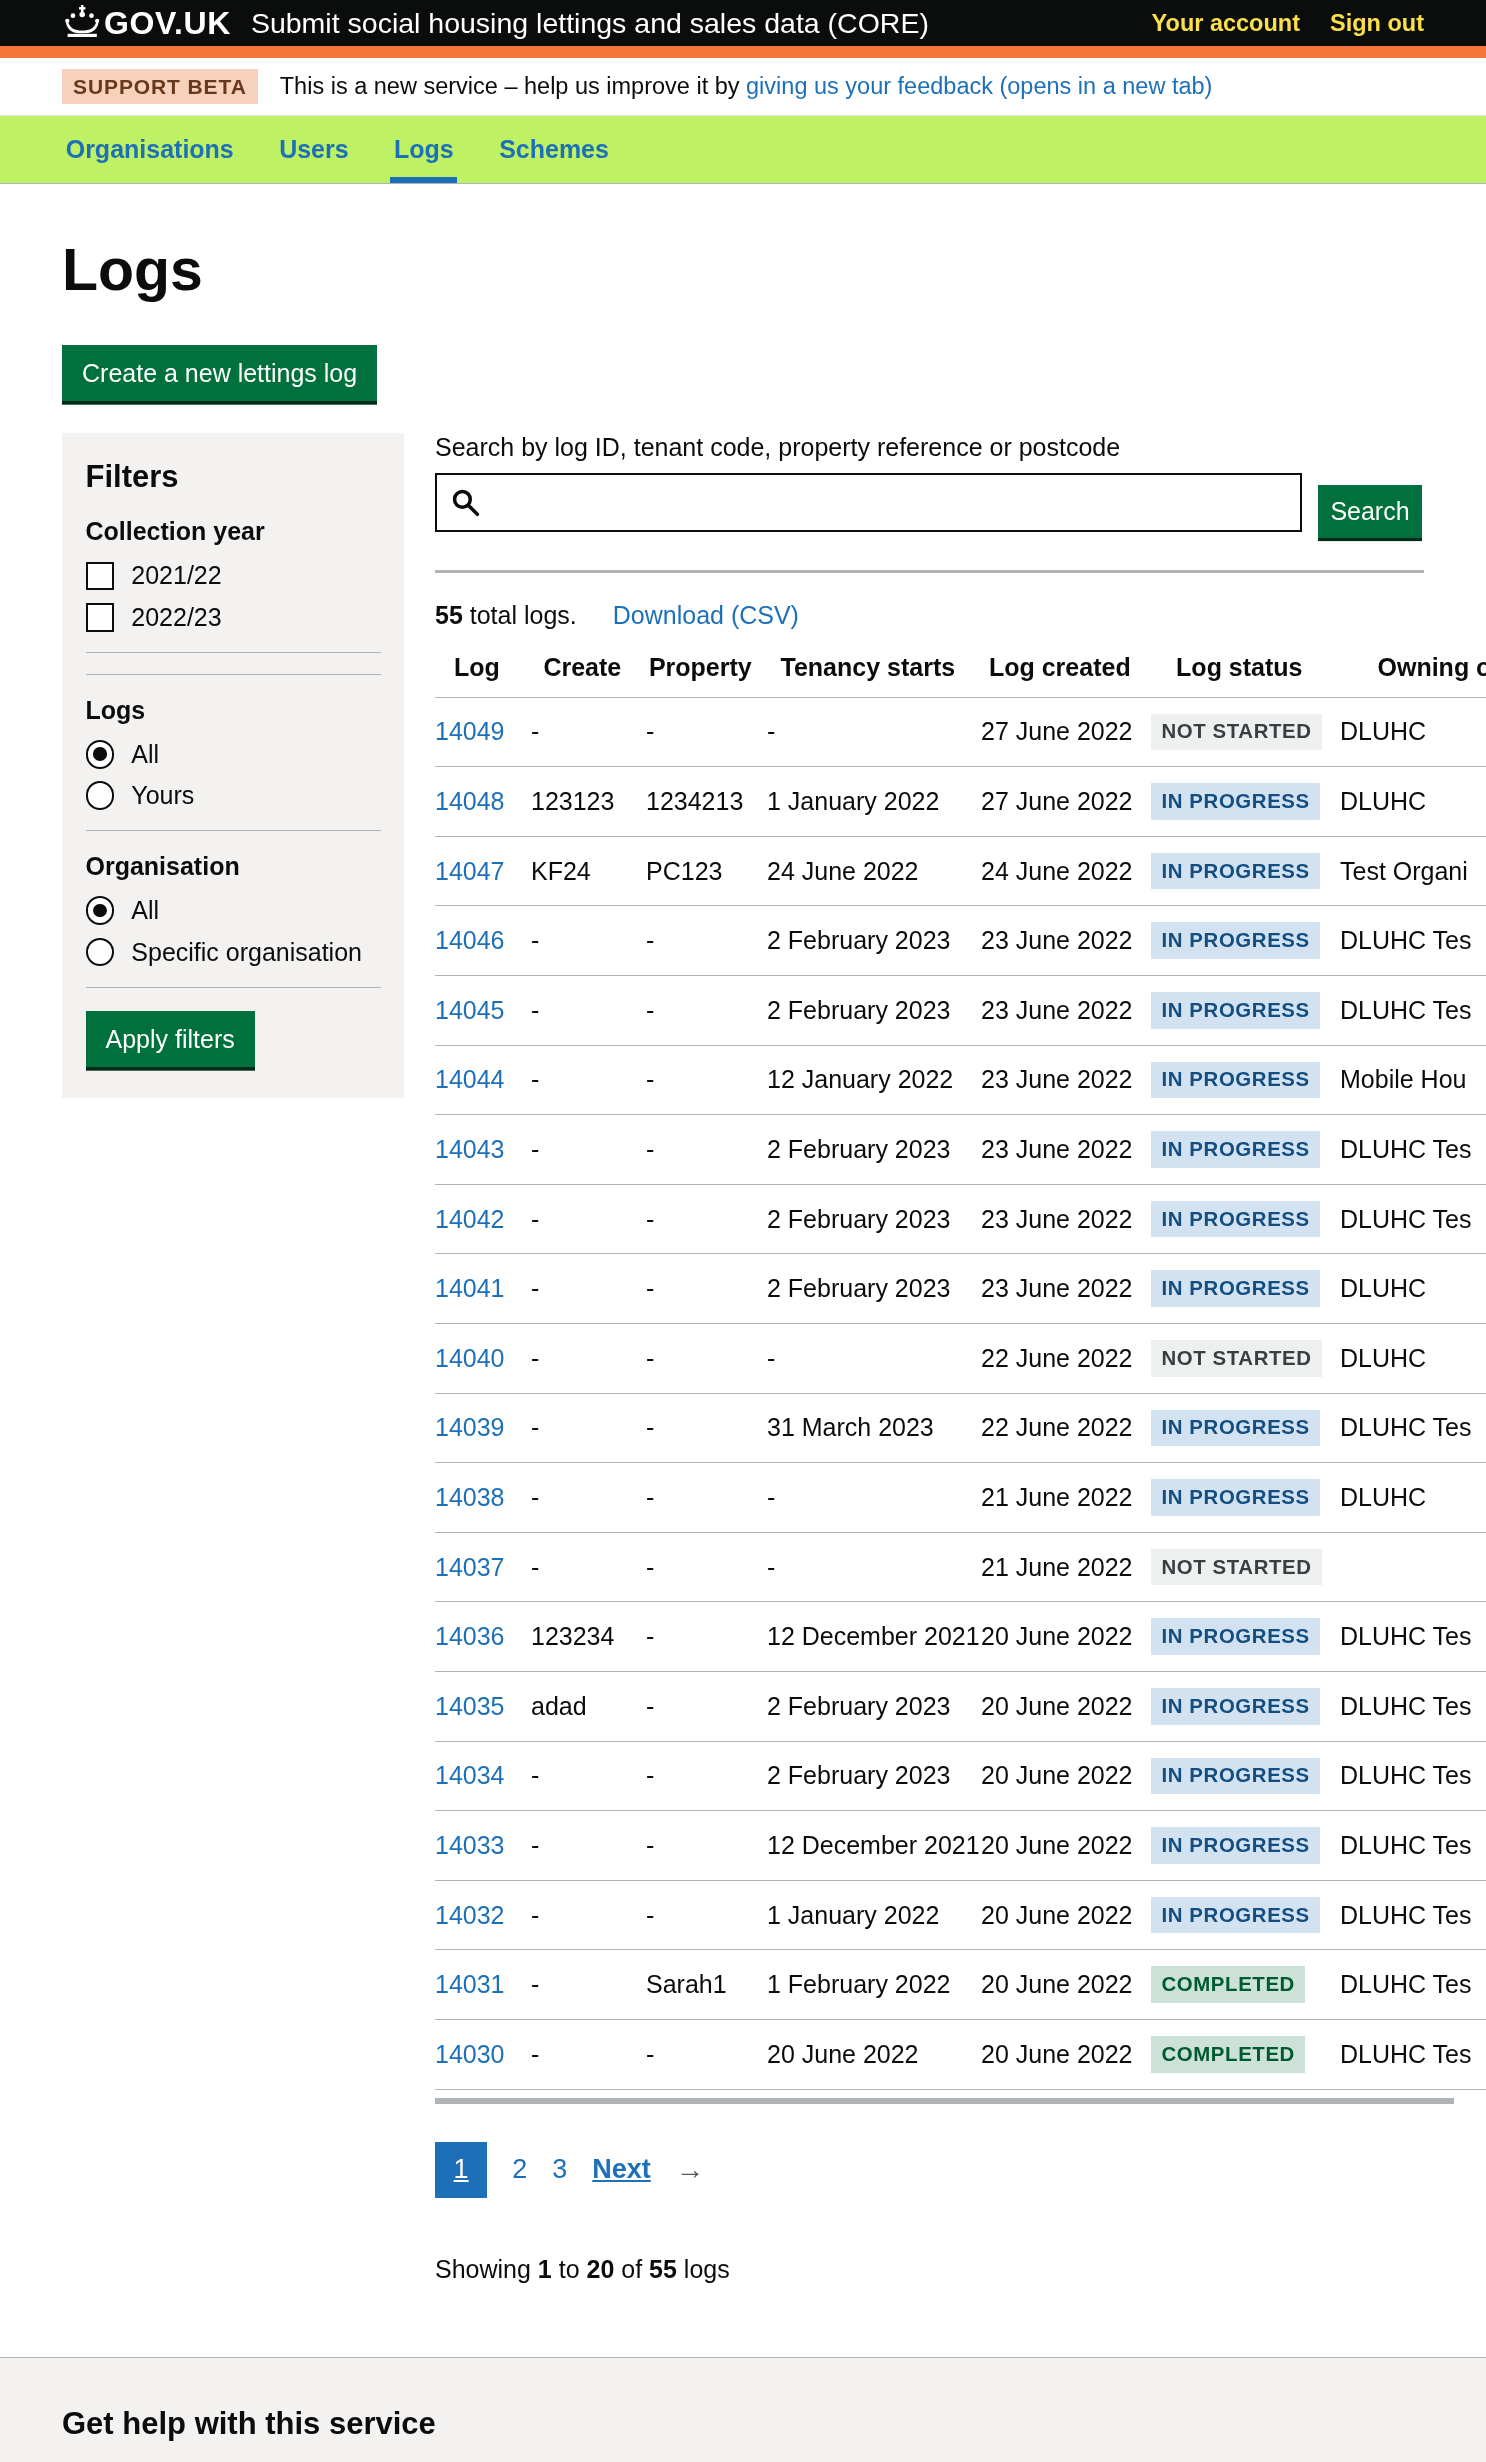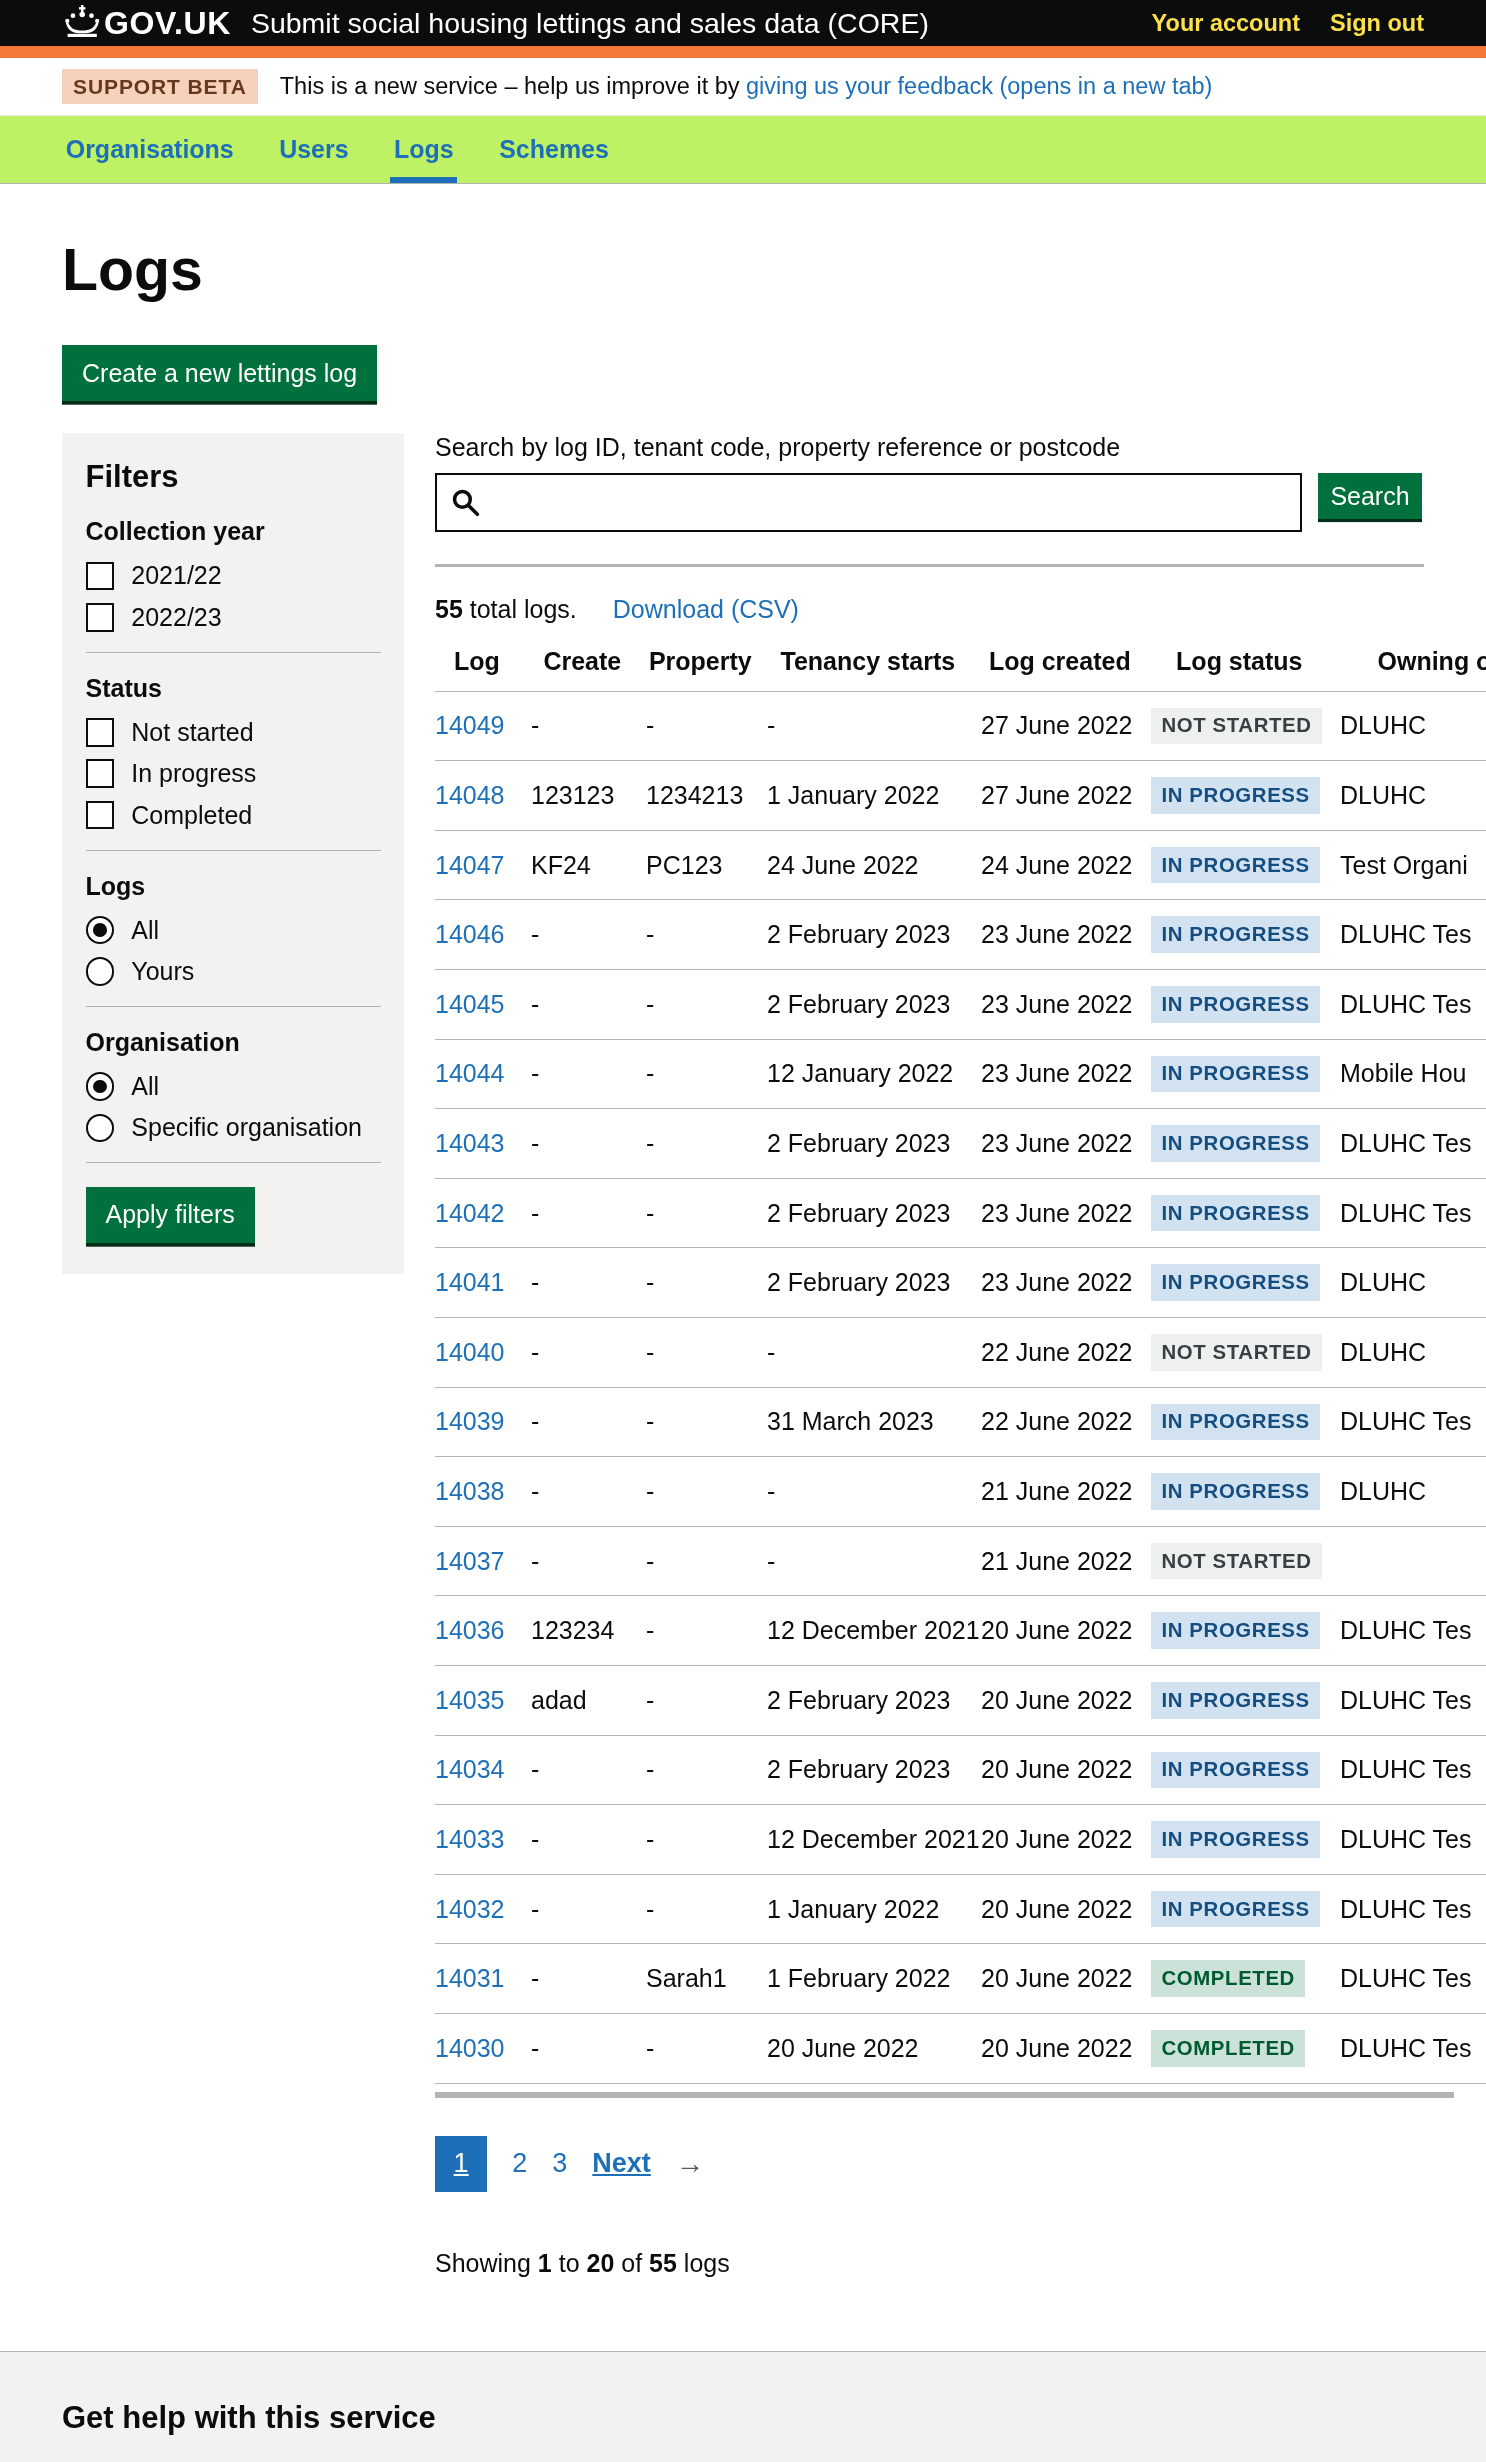--- a/index.html
+++ b/index.html
@@ -76,21 +76,21 @@
   
   .results { flex:1; min-width:0; }
   .search-label { font-size:25px; margin-bottom:11px; }
   .search-row { display:flex; align-items:stretch; }
   .search-box { position:relative; }
   .search-input {
     width:867px; height:59px; border:2.5px solid #0b0c0c; font-size:25px;
     padding:0 12.4px 0 57px; font-family:inherit; background:#fff;
   }
   .search-icon { position:absolute; left:16px; top:15px; }
-  .search-btn { margin-left:16px; width:104px; height:46px; padding:0; box-shadow:0 3.1px 0 #002d18; }
+  .search-btn { margin-left:16px; width:104px; height:53px; padding:0; box-shadow:0 3.1px 0 #002d18;margin-top:12px; }
   .rule { border-top:3.1px solid #b1b4b6; margin-top:32px; }
   .summary-row { margin-top:28px; display:flex; gap:36px; font-size:25px; align-items:baseline; }
   .summary-count { font-weight:700; }
   .download-link { color:#1d70b8; font-size:25px; }
 
   
   table.logs { border-collapse:collapse; margin-top:13.6px; width:1115px; table-layout:fixed; }
   table.logs th {
     text-align:center; font-size:25px; font-weight:700; padding:8.7px 12.4px 15px 0;
     border-bottom:1.2px solid #b1b4b6; white-space:nowrap; overflow:hidden;
@@ -183,35 +183,20 @@
             <label class="opt">
               <span class="box"></span>
               <span>2021/22</span>
             </label>
             <label class="opt">
               <span class="box"></span>
               <span>2022/23</span>
             </label>
           </div>
           <div class="fdivider"></div>
-          <div>
-            <div class="fgroup-label">Status</div>
-            <label class="opt">
-              <span class="box"></span>
-              <span>Not started</span>
-            </label>
-            <label class="opt">
-              <span class="box"></span>
-              <span>In progress</span>
-            </label>
-            <label class="opt">
-              <span class="box"></span>
-              <span>Completed</span>
-            </label>
-          </div>
           <div class="fdivider"></div>
           <div>
             <div class="fgroup-label">Logs</div>
             <label class="opt">
               <span class="radio checked"></span>
               <span>All</span>
             </label>
             <label class="opt">
               <span class="radio"></span>
               <span>Yours</span>

